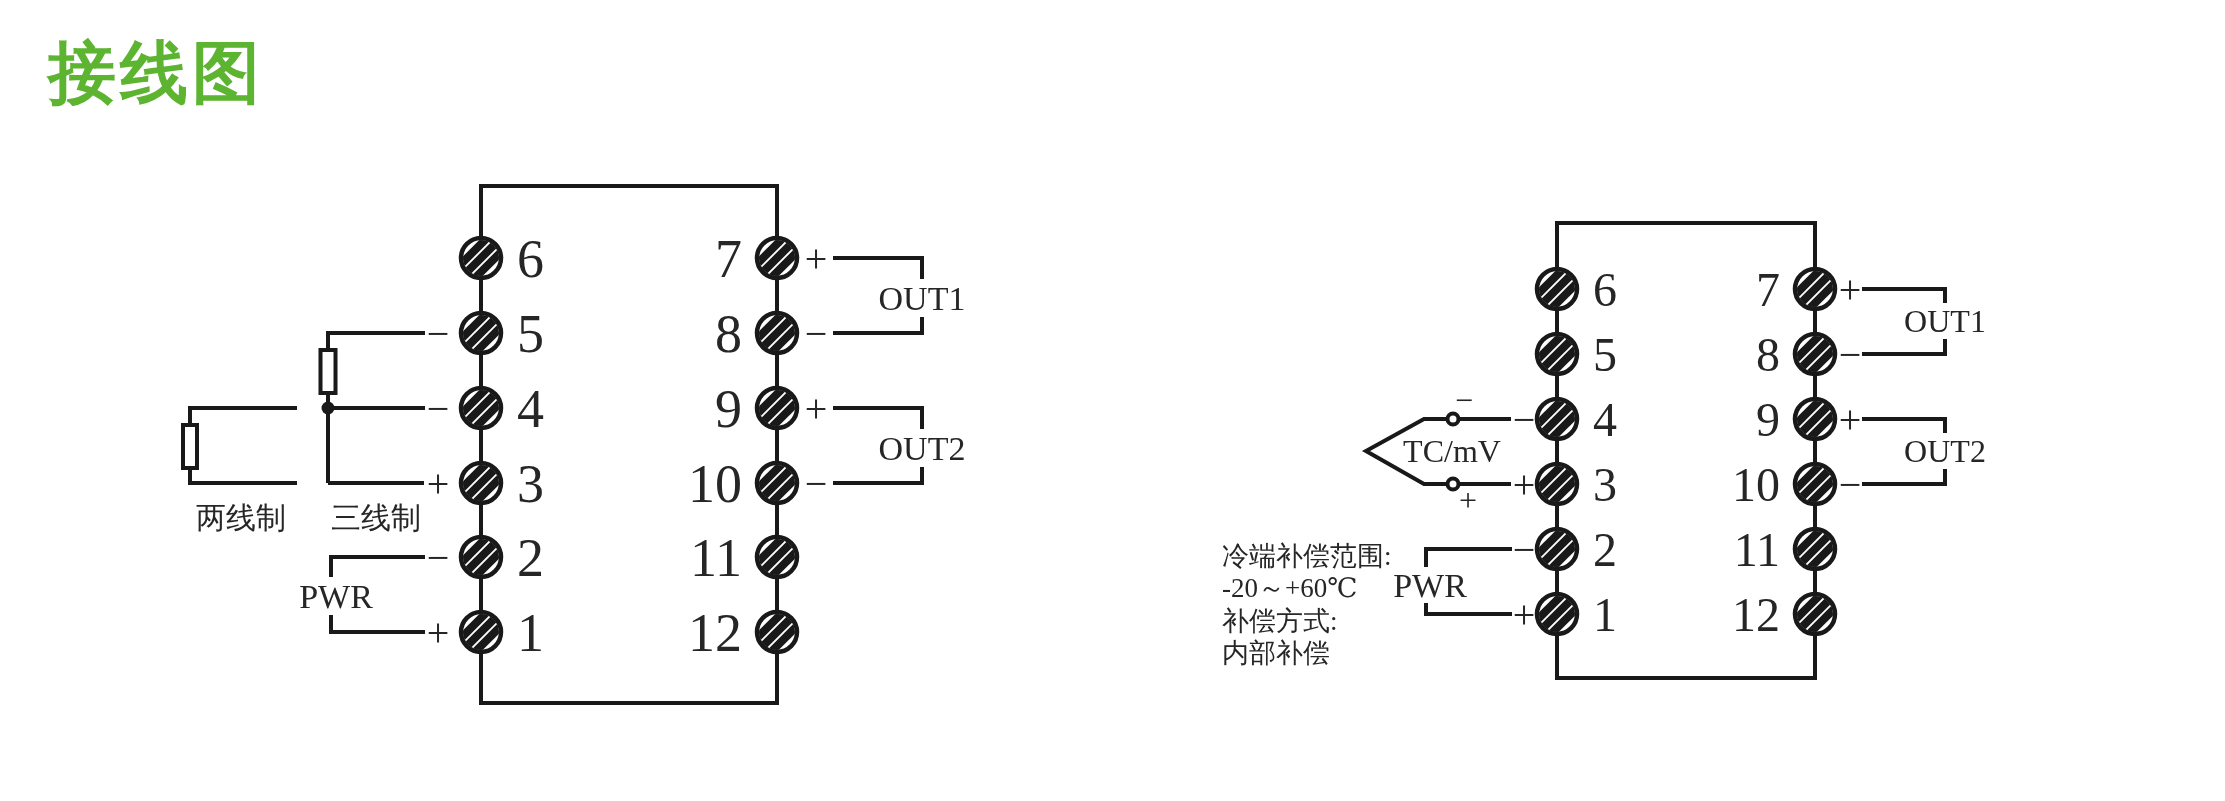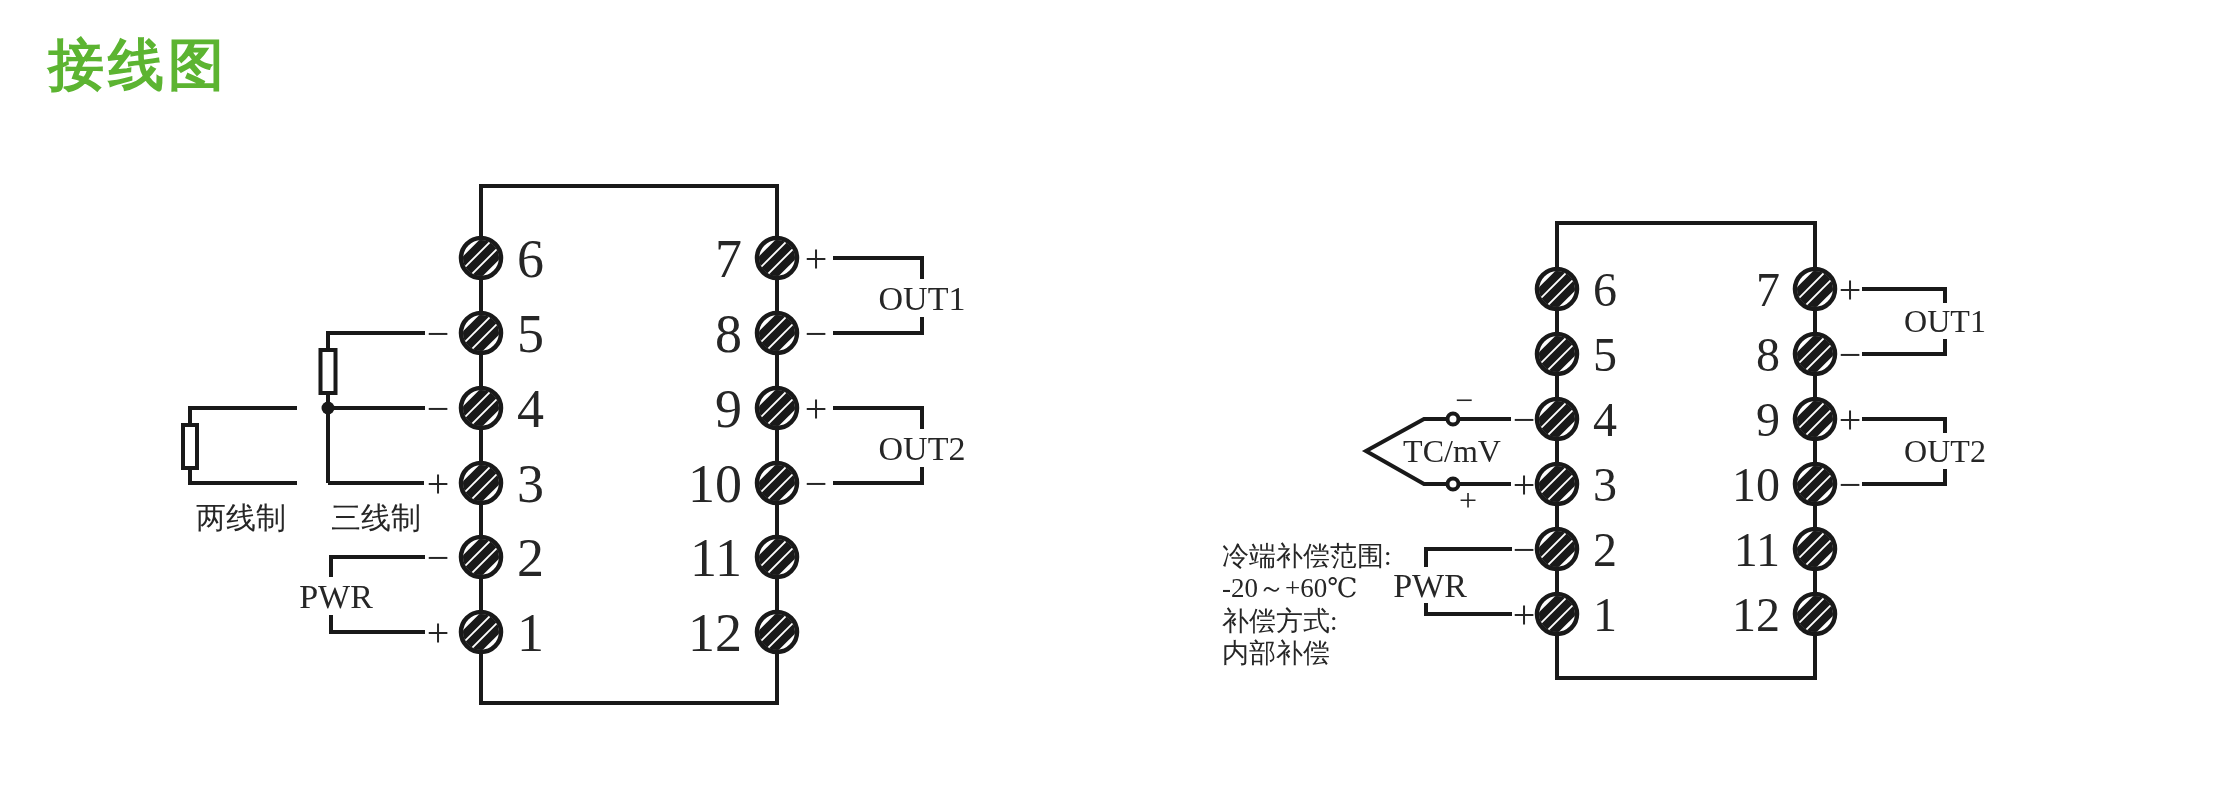--- a/index.html
+++ b/index.html
@@ -1,20 +1,20 @@
 <!DOCTYPE html>
 <html><head>
 <meta charset="utf-8">
 <style>
   html,body{margin:0;padding:0;background:#fff;}
   .canvas{position:relative;width:2225px;height:801px;background:#fff;overflow:hidden;
           font-family:"Liberation Serif","DejaVu Serif",serif;}
   .title{position:absolute;left:48px;top:28px;margin:0;
          font-family:"Liberation Sans","DejaVu Sans",sans-serif;
-         font-weight:bold;font-size:56px;letter-spacing:4px;}
+         font-weight:bold;font-size:68px;letter-spacing:4px;}
   svg{position:absolute;left:0;top:0;}
   svg text{fill:#262626;}
   .wire{fill:none;stroke:#191919;stroke-width:4;}
   .part{fill:#fff;stroke:#191919;stroke-width:4;}
   .labelbg{fill:#fff;stroke:none;}
   .cjk{font-size:30px;}
   .note{font-size:27px;}
   .lat{font-size:34px;}
   .lat32{font-size:32px;}
   .sign{font-size:40px;}

